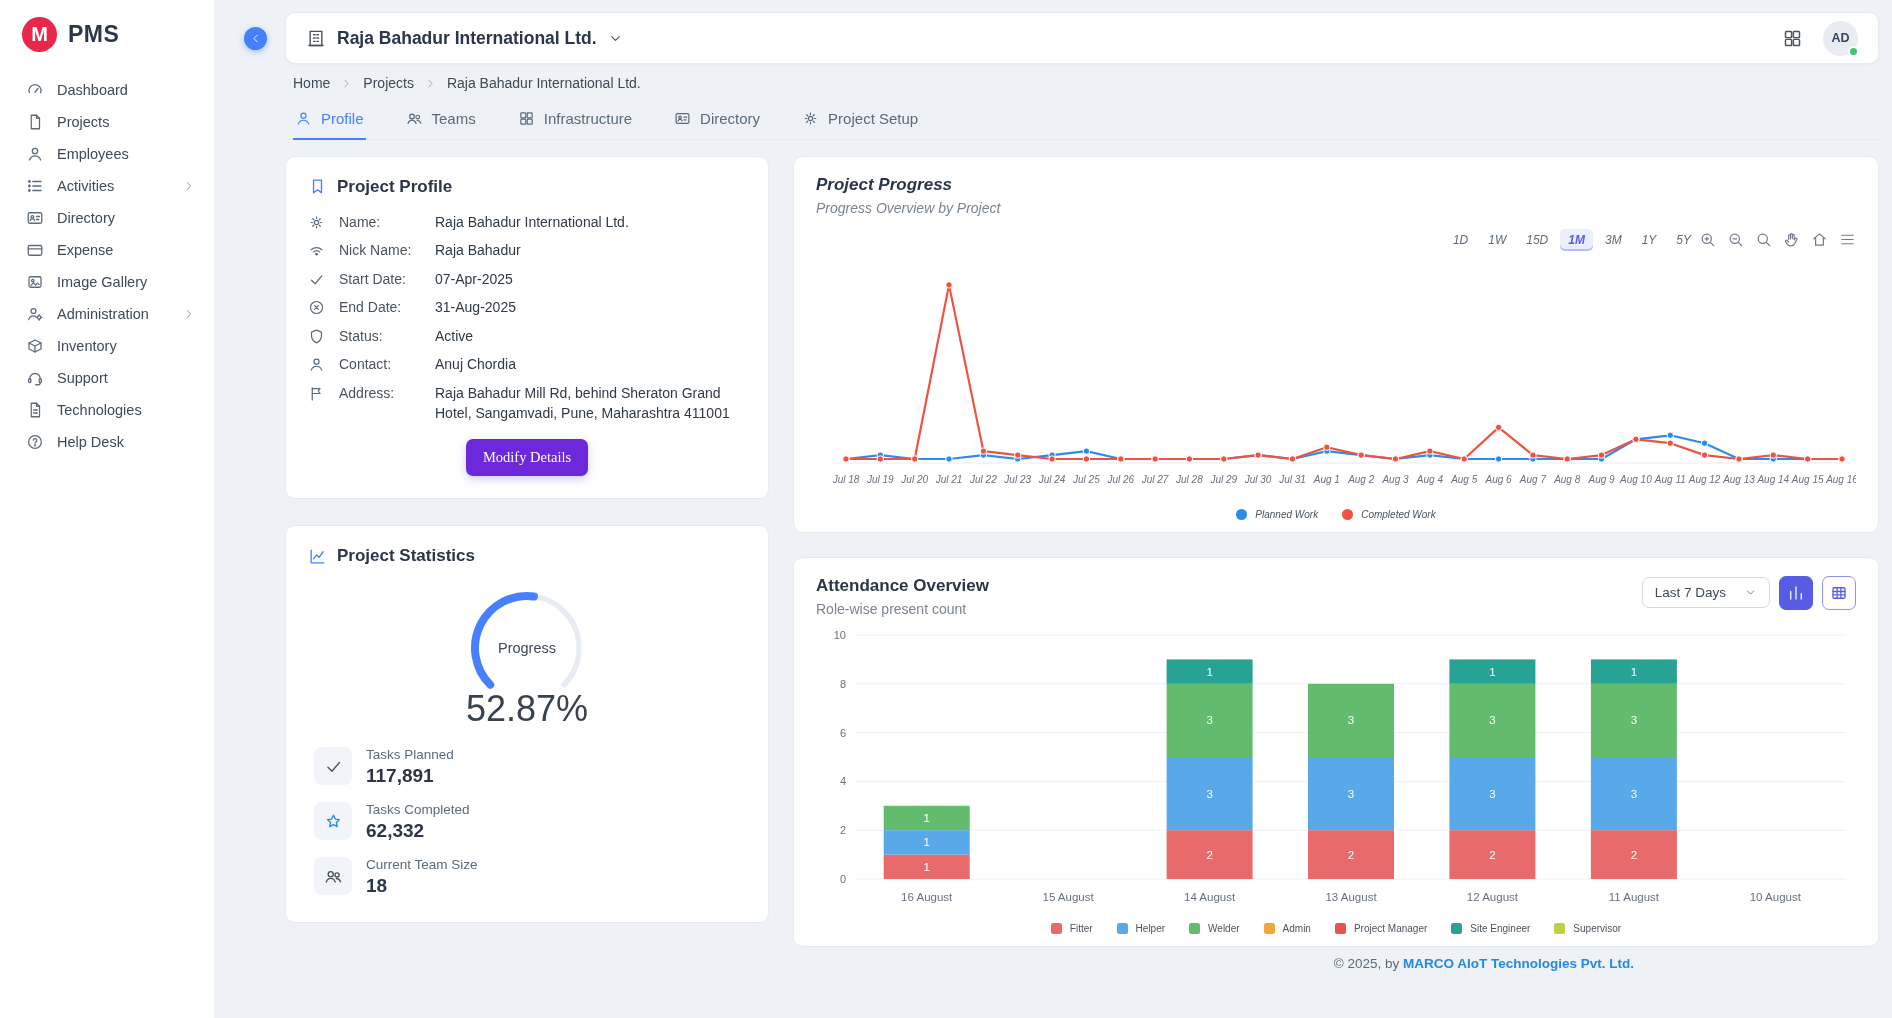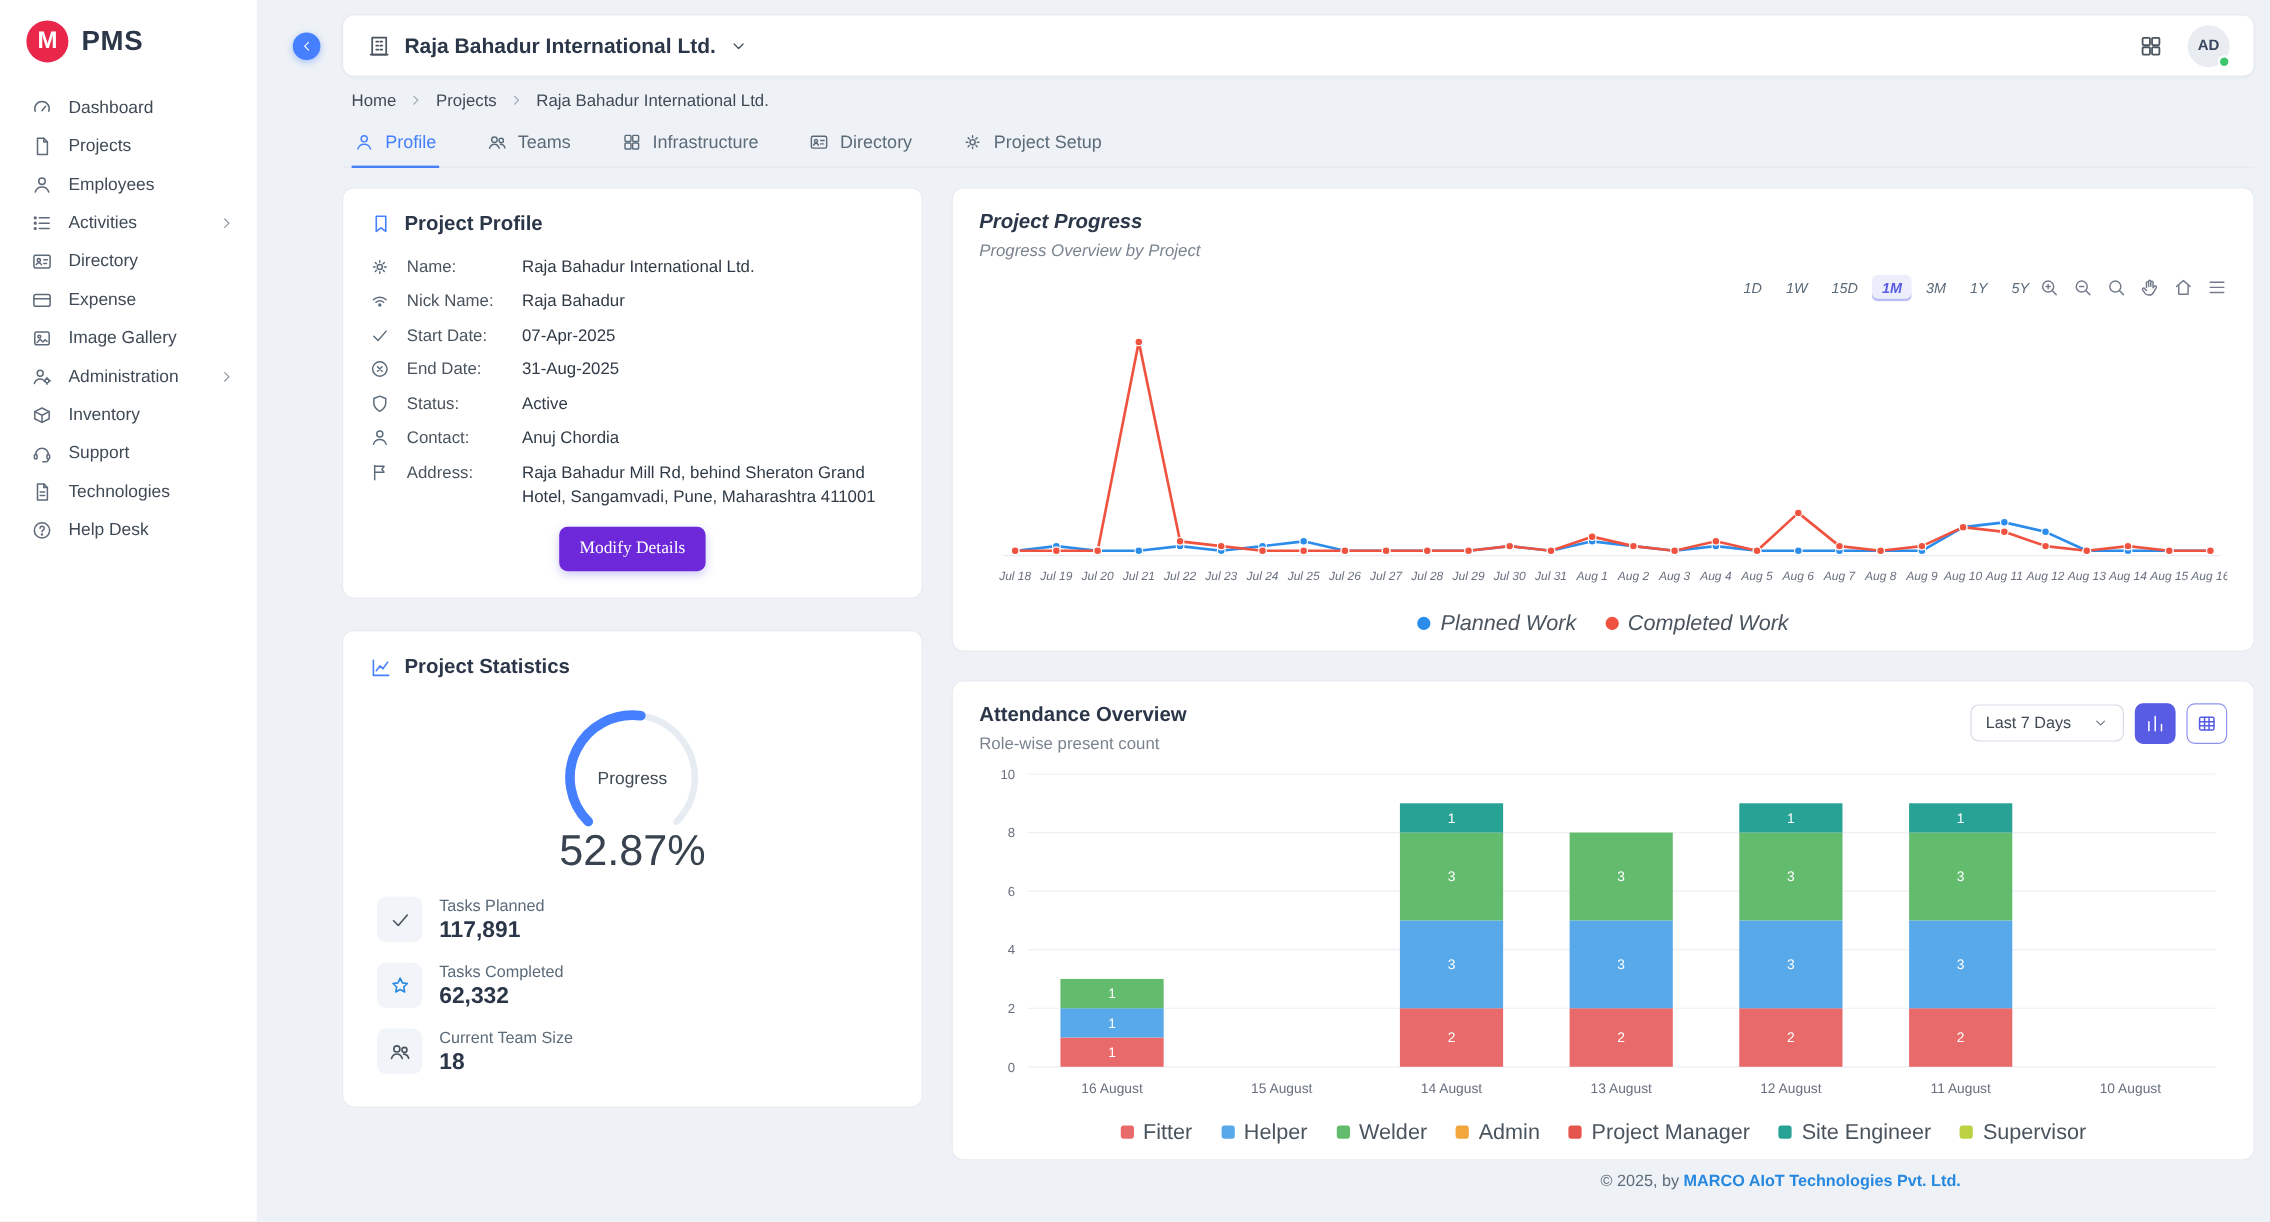--- a/index.html
+++ b/index.html
@@ -89,21 +89,21 @@
 
   
   .progress-card{ padding:18px 22px 12px;font-style:italic; }
   .range-row{ display:flex; align-items:center; justify-content:flex-end; margin-top:13px; }
   .ranges{ display:flex; gap:4px; align-items:center; }
   .range-pill{ font-size:12px; color:#5b6b79; padding:4px 8px; border-radius:5px; cursor:pointer; }
   .range-pill.active{ background:#eceefc; color:#585ce5; font-weight:700; box-shadow:inset 0 -2px 0 #b9bcf5; }
   .apex-toolbar{ display:flex; gap:11px; color:#737b8b; align-items:center; }
   .apex-toolbar i{ width:17px; height:17px; cursor:pointer; }
   #line-chart{ display:block; margin-top:6px; }
-  .chart-legend{ display:flex; justify-content:center; gap:24px; margin-top:2px; font-size:18px; color:#4a545e; flex-wrap:wrap; }
+  .chart-legend{ display:flex; justify-content:center; gap:24px; margin-top:2px; font-size:10px; color:#4a545e; flex-wrap:wrap; }
   .legend-item{ display:flex; align-items:center; gap:8px; cursor:pointer; }
   .legend-dot{ width:11px; height:11px; border-radius:50%; }
   .legend-sq{ width:11px; height:11px; border-radius:2.5px; }
 
   
   .attendance-card{ padding:18px 22px 12px; }
   .att-head{ display:flex; justify-content:space-between; align-items:flex-start; }
   .att-controls{ display:flex; gap:9px; align-items:center; }
   .select{ display:flex; align-items:center; gap:18px; border:1px solid #d5dbe3; border-radius:7px;
     padding:7px 12px; font-size:13.5px; color:#3f4a56; background:#fff; cursor:pointer; }

